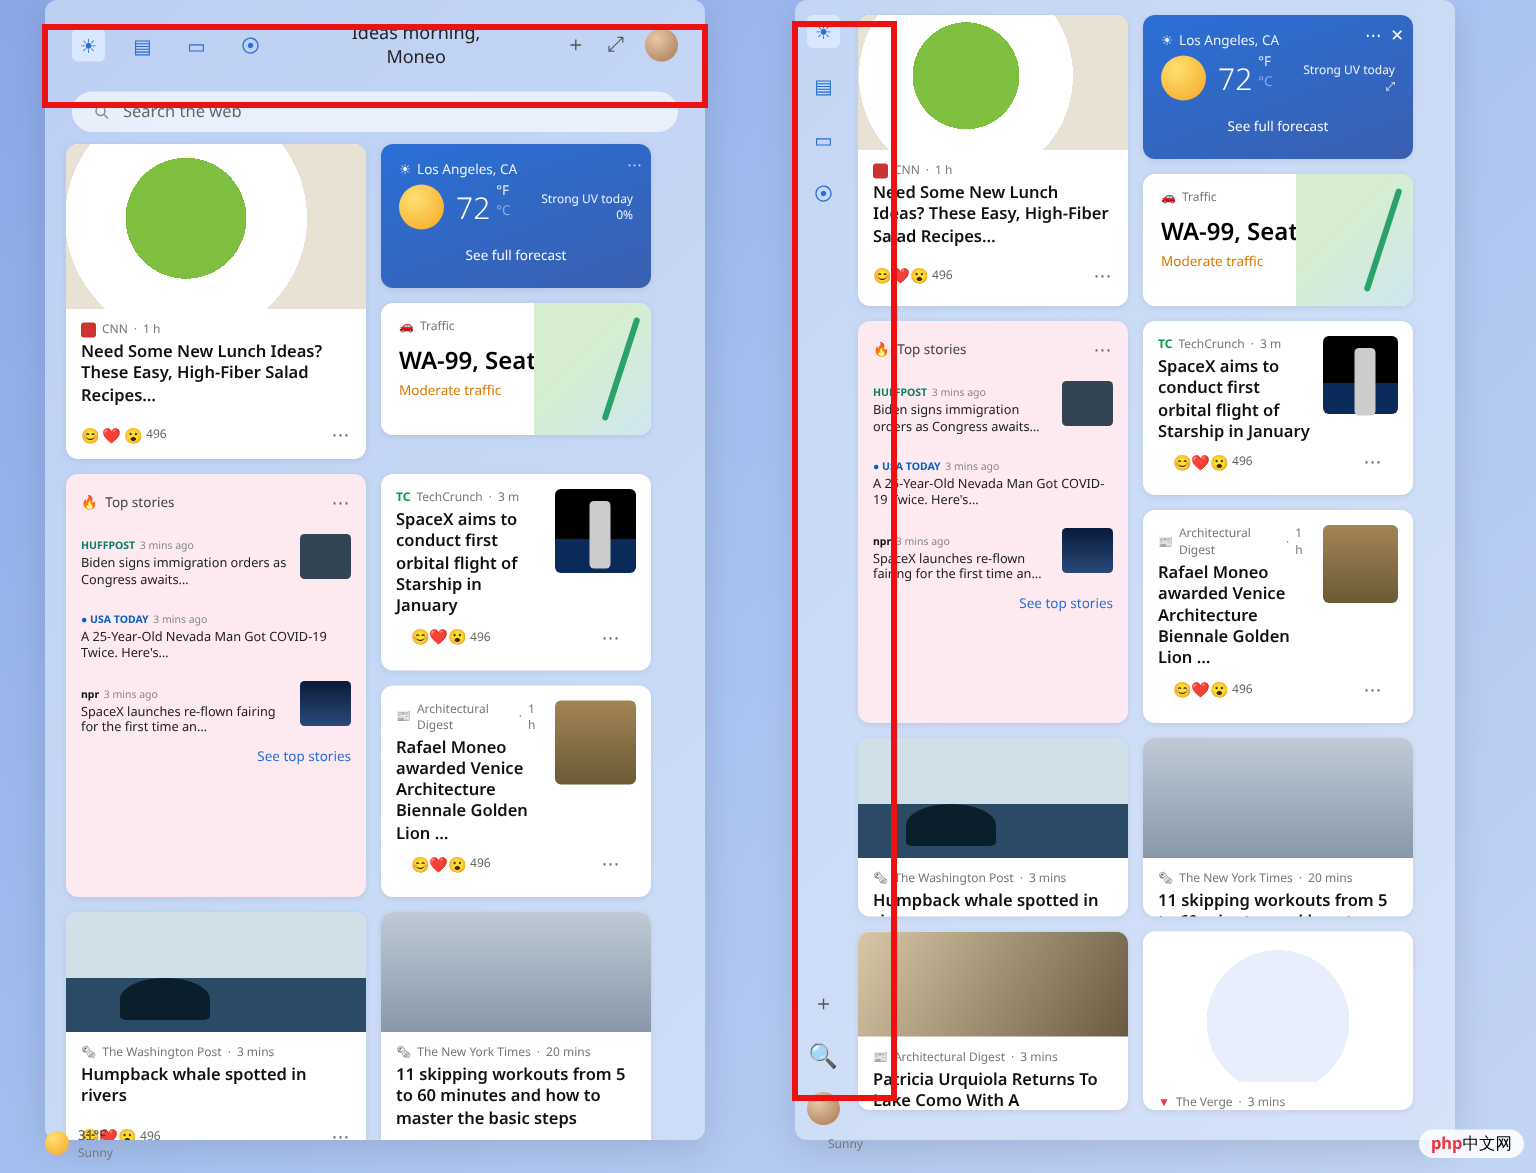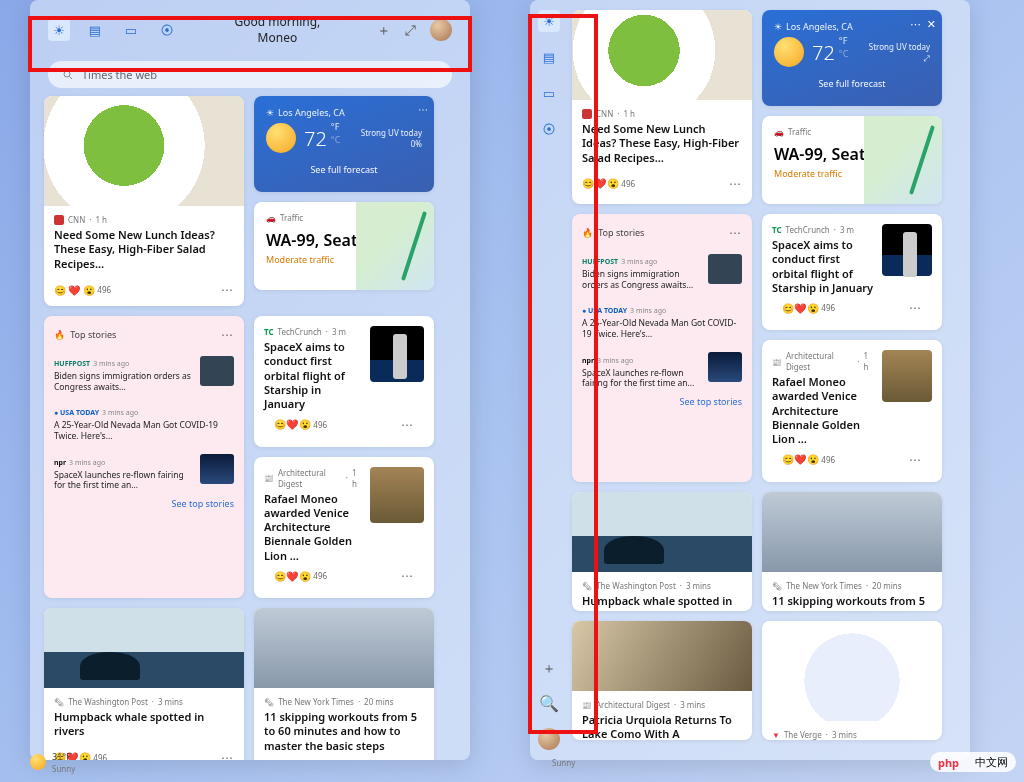--- a/index.html
+++ b/index.html
@@ -89,52 +89,52 @@
   .img.whale::after{content:"";position:absolute;left:18%;bottom:10%;width:60px;height:28px;background:#0b1e2c;border-radius:60% 60% 10% 10%;}
   .img.run      { background: linear-gradient(180deg,#bfcad6,#8898aa); }
   .img.laptops  { background: radial-gradient(circle at 50% 60%,#e8eefb 0 44%,#fff 44%); }
 
   
   .taskbar { position:absolute; left:30px; bottom:6px; height:28px; display:flex; align-items:center; gap:6px; font-size:9px; color:#444; }
   .taskbar .sun { width:16px; height:16px; border-radius:50%; background:radial-gradient(circle at 35% 30%,#ffe072,#f5a623);}
   #taskB { left:530px; }
 
   
-  .wm { position:absolute; right:8px; bottom:10px; background:rgba(255,255,255,.85); padding:2px 8px; border-radius:10px; font-size:11px; display:flex; align-items:center; gap:16px; }
+  .wm { position:absolute; right:8px; bottom:10px; background:rgba(255,255,255,.85); padding:2px 8px; border-radius:10px; font-size:11px; display:flex; align-items:center; gap:0; }
   .wm b { color:#e34; font-weight:700; }
 </style>
 </head>
 <body>
 
 <div class="panel" id="panelA">
 
   <div class="hdr">
     <div class="hdr-icons">
       <span class="tabicon sel">☀</span>
       <span class="tabicon">▤</span>
       <span class="tabicon">▭</span>
       <span class="tabicon">⦿</span>
     </div>
     <div class="hdr-title">
-      <div>Good morning,</div>
+      <div>Ideas morning,</div>
       <div>Moneo</div>
     </div>
     <div class="hdr-actions">
       <span class="plus">＋</span>
       <span class="expand">⤢</span>
       <span class="avatar"></span>
     </div>
   </div>
 
   <div class="search">
     <svg viewBox="0 0 24 24" fill="none" stroke="#888" stroke-width="2">
         <circle cx="10" cy="10" r="6"></circle>
         <line x1="15" y1="15" x2="20" y2="20"></line>
       </svg>
-    <span>Times the web</span>
+    <span>Search the web</span>
   </div>
 
   <div class="feedA">
 
     <div class="card bignews" style="grid-row:span 1">
       <div class="img salad"></div>
       <div class="pad">
         <div class="srcline"><span class="srcdot"></span><span>CNN</span> · <span>1 h</span></div>
         <div class="title">Need Some New Lunch Ideas? These Easy, High-Fiber Salad Recipes…</div>
       </div>

